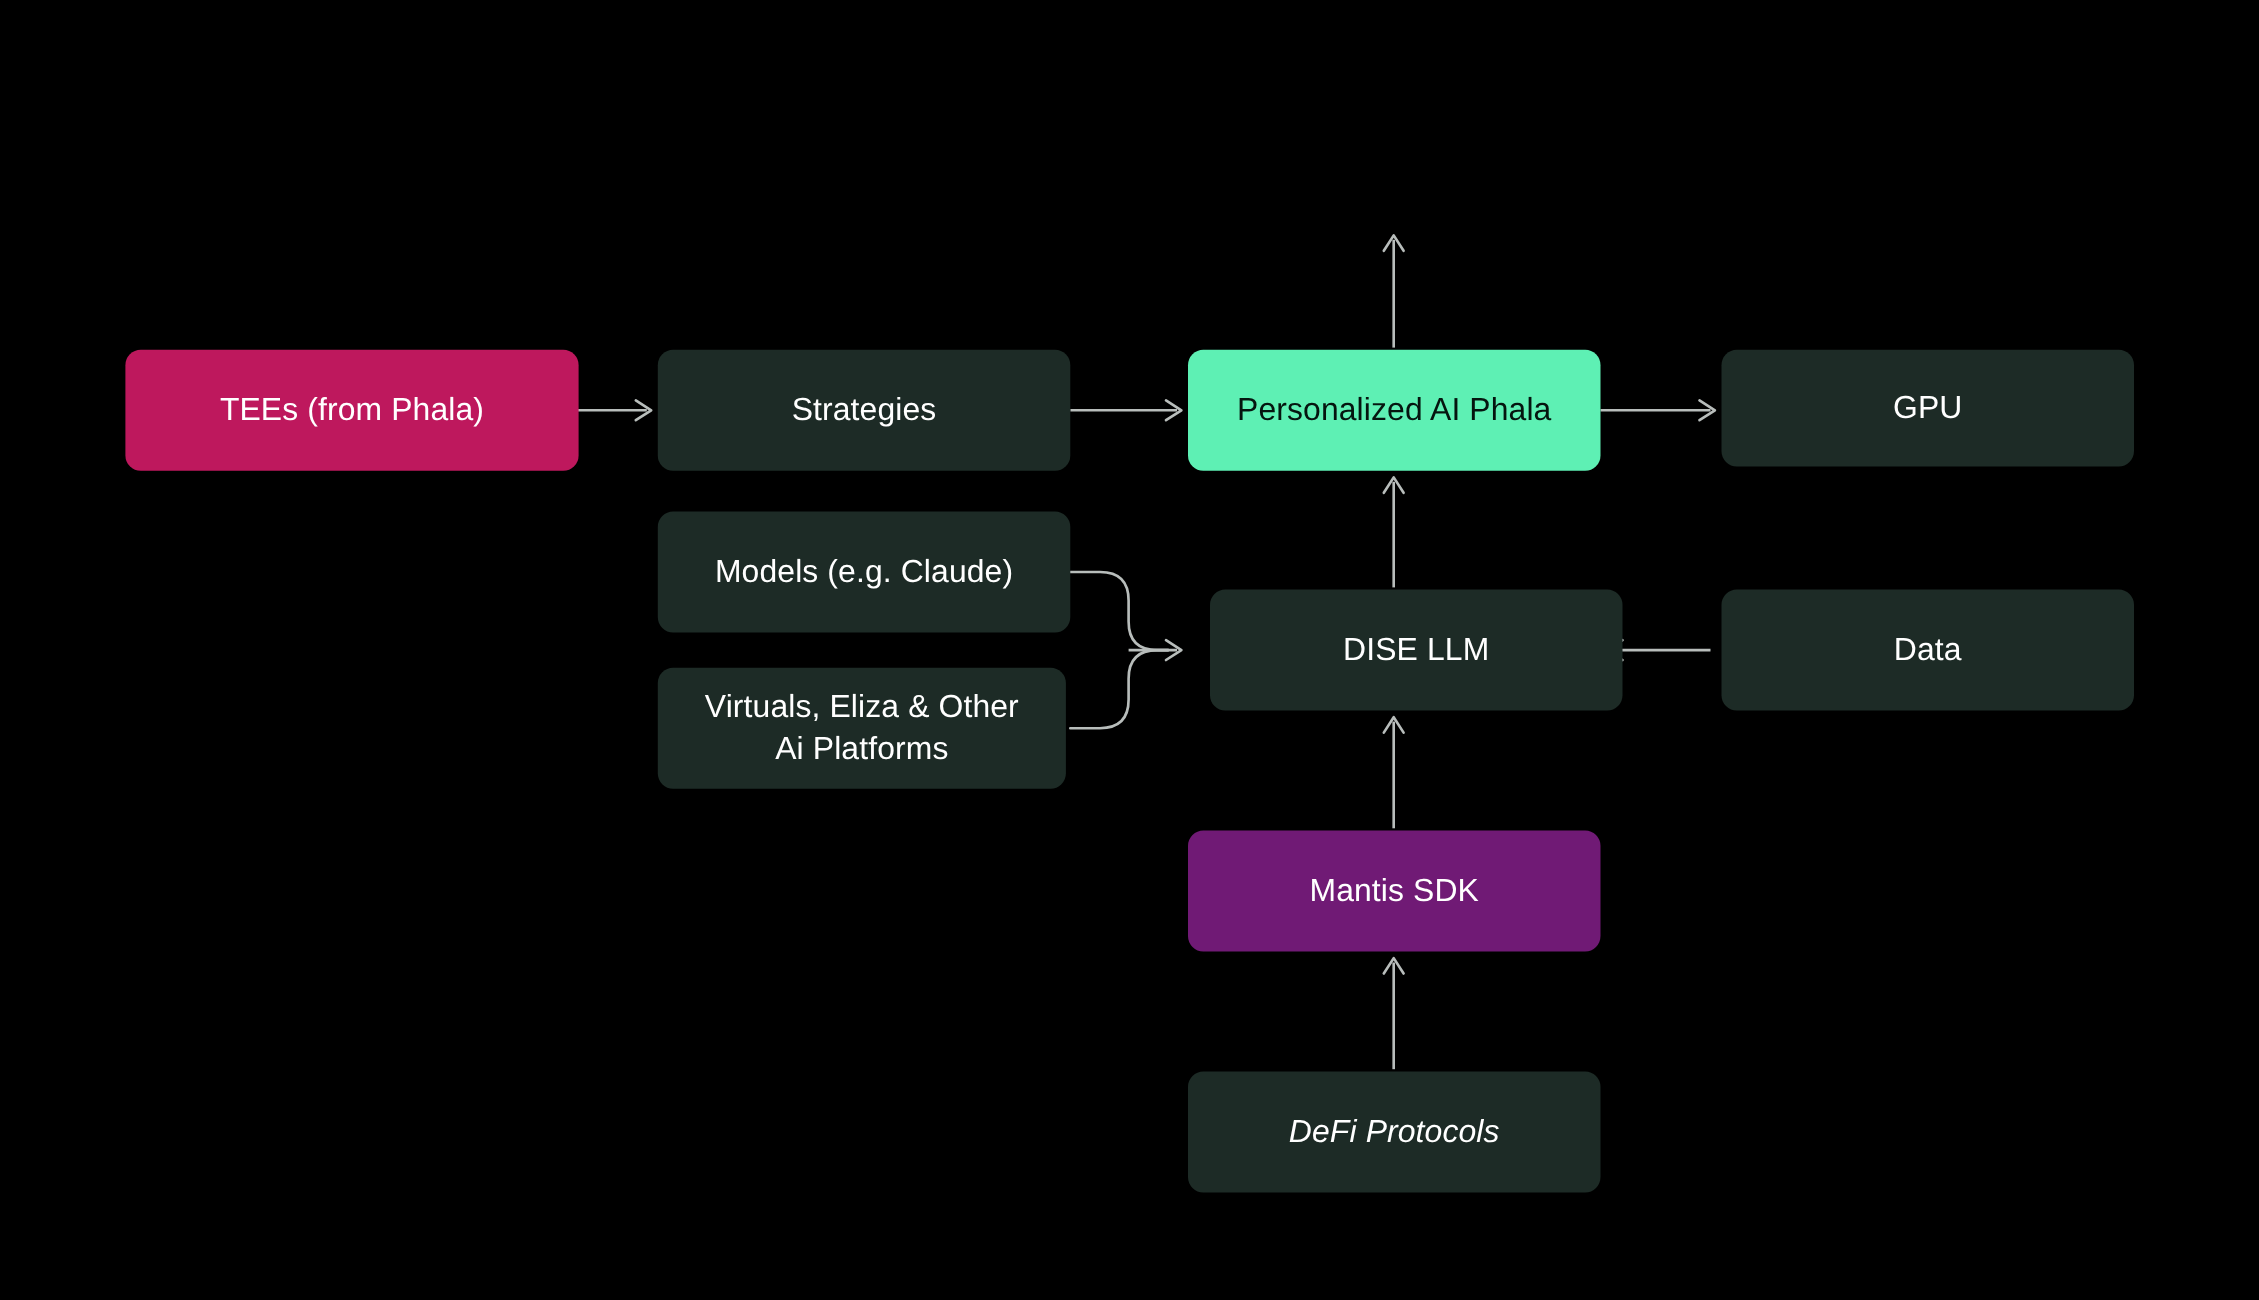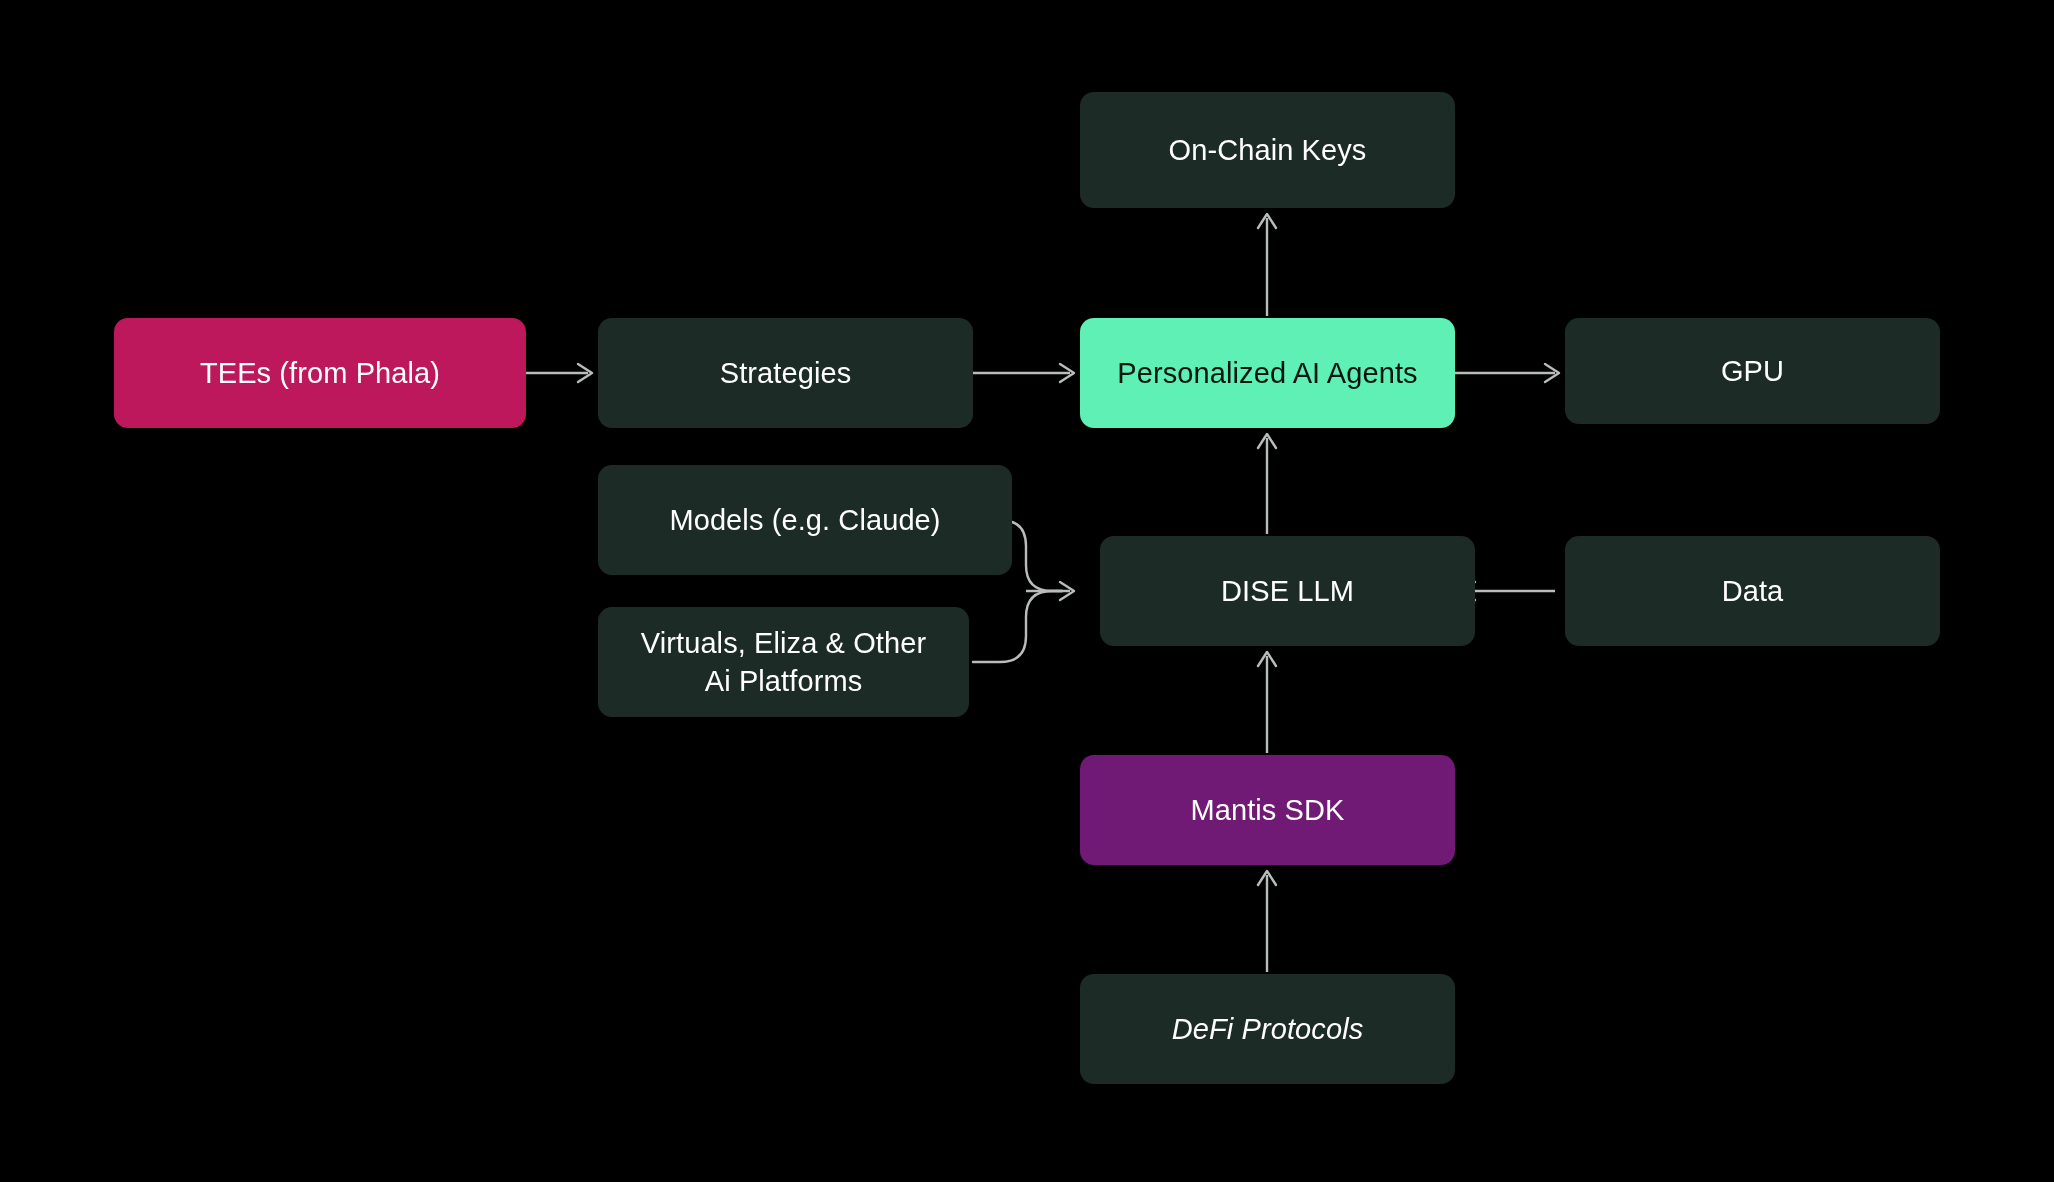--- a/index.html
+++ b/index.html
@@ -106,26 +106,25 @@
       <path d="M 1267 753 L 1267 656" fill="none" stroke="#b8bdbb" stroke-width="2.4"></path>
       <path d="M 1258 666 L 1267 652 L 1276 666" fill="none" stroke="#b8bdbb" stroke-width="2.4" stroke-linecap="round" stroke-linejoin="round"></path>
     </g>
 
     <g>
       <path d="M 1267 972 L 1267 875" fill="none" stroke="#b8bdbb" stroke-width="2.4"></path>
       <path d="M 1258 885 L 1267 871 L 1276 885" fill="none" stroke="#b8bdbb" stroke-width="2.4" stroke-linecap="round" stroke-linejoin="round"></path>
     </g>
   </svg>
 
-  <div class="node" style="left: 1080px; top: 92px; width: 375px; height: 116px; background: rgb(29, 43, 38); color: rgb(255, 255, 255);">On-Chain Keys</div>
   <div class="node" style="left: 114px; top: 318px; width: 412px; height: 110px; background: #be185d; color: rgb(255, 255, 255);">TEEs (from Phala)</div>
   <div class="node" style="left: 598px; top: 318px; width: 375px; height: 110px; background: rgb(29, 43, 38); color: rgb(255, 255, 255);">Strategies</div>
-  <div class="node accent" style="left: 1080px; top: 318px; width: 375px; height: 110px; background: rgb(94, 240, 180); color: rgb(5, 21, 15);">Personalized AI Agents</div>
+  <div class="node accent" style="left: 1080px; top: 318px; width: 375px; height: 110px; background: rgb(94, 240, 180); color: rgb(5, 21, 15);">Personalized AI Phala</div>
   <div class="node" style="left: 1565px; top: 318px; width: 375px; height: 106px; background: rgb(29, 43, 38); color: rgb(255, 255, 255);">GPU</div>
-  <div class="node" style="left: 598px; top: 465px; width: 414px; height: 110px; background: rgb(29, 43, 38); color: rgb(255, 255, 255);">Models (e.g. Claude)</div>
+  <div class="node" style="left: 598px; top: 465px; width: 375px; height: 110px; background: rgb(29, 43, 38); color: rgb(255, 255, 255);">Models (e.g. Claude)</div>
   <div class="node" style="left: 1080px; top: 536px; width: 375px; height: 110px; background: rgb(29, 43, 38); color: rgb(255, 255, 255); margin-left: 20px;">DISE LLM</div>
   <div class="node" style="left: 1565px; top: 536px; width: 375px; height: 110px; background: rgb(29, 43, 38); color: rgb(255, 255, 255);">Data</div>
   <div class="node" style="left: 598px; top: 607px; width: 371px; height: 110px; background: rgb(29, 43, 38); color: rgb(255, 255, 255);">Virtuals, Eliza &amp; Other
 Ai Platforms</div>
   <div class="node" style="left: 1080px; top: 755px; width: 375px; height: 110px; background: #701a75; color: rgb(255, 255, 255);">Mantis SDK</div>
   <div class="node" style="left: 1080px; top: 974px; width: 375px; height: 110px; background: rgb(29, 43, 38); color: rgb(255, 255, 255); font-style: italic;">DeFi Protocols</div>
 
 </div>
 
 </body></html>

